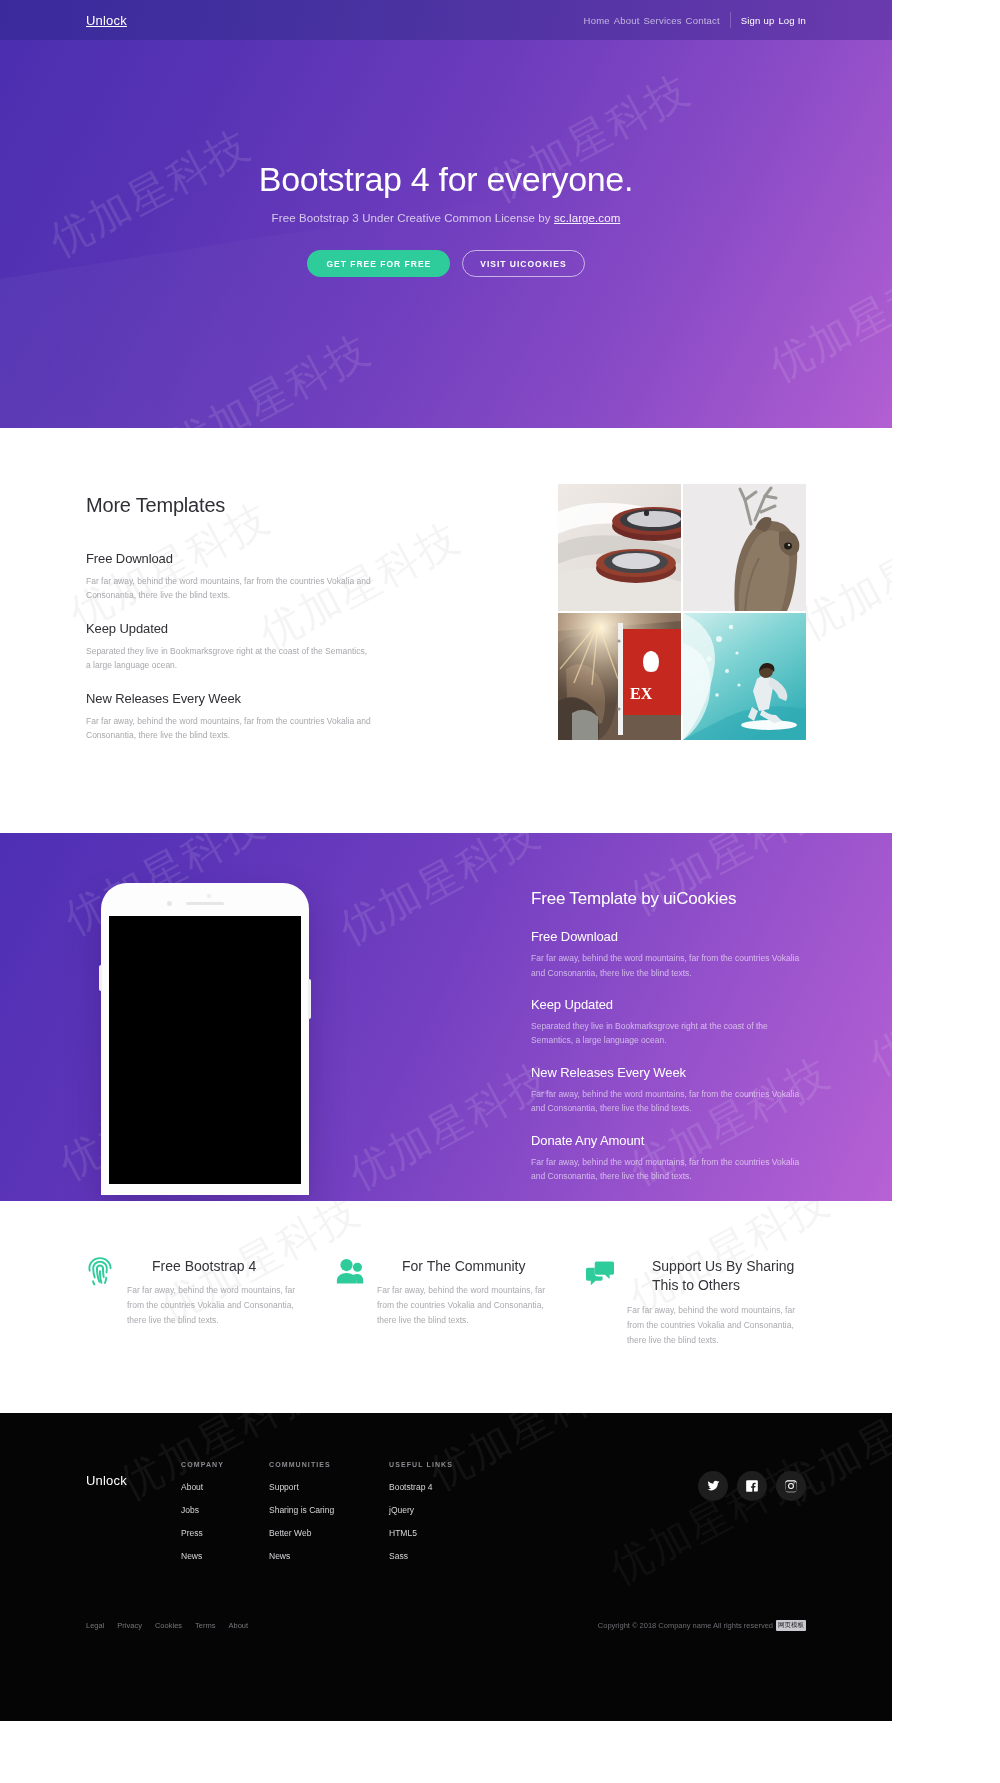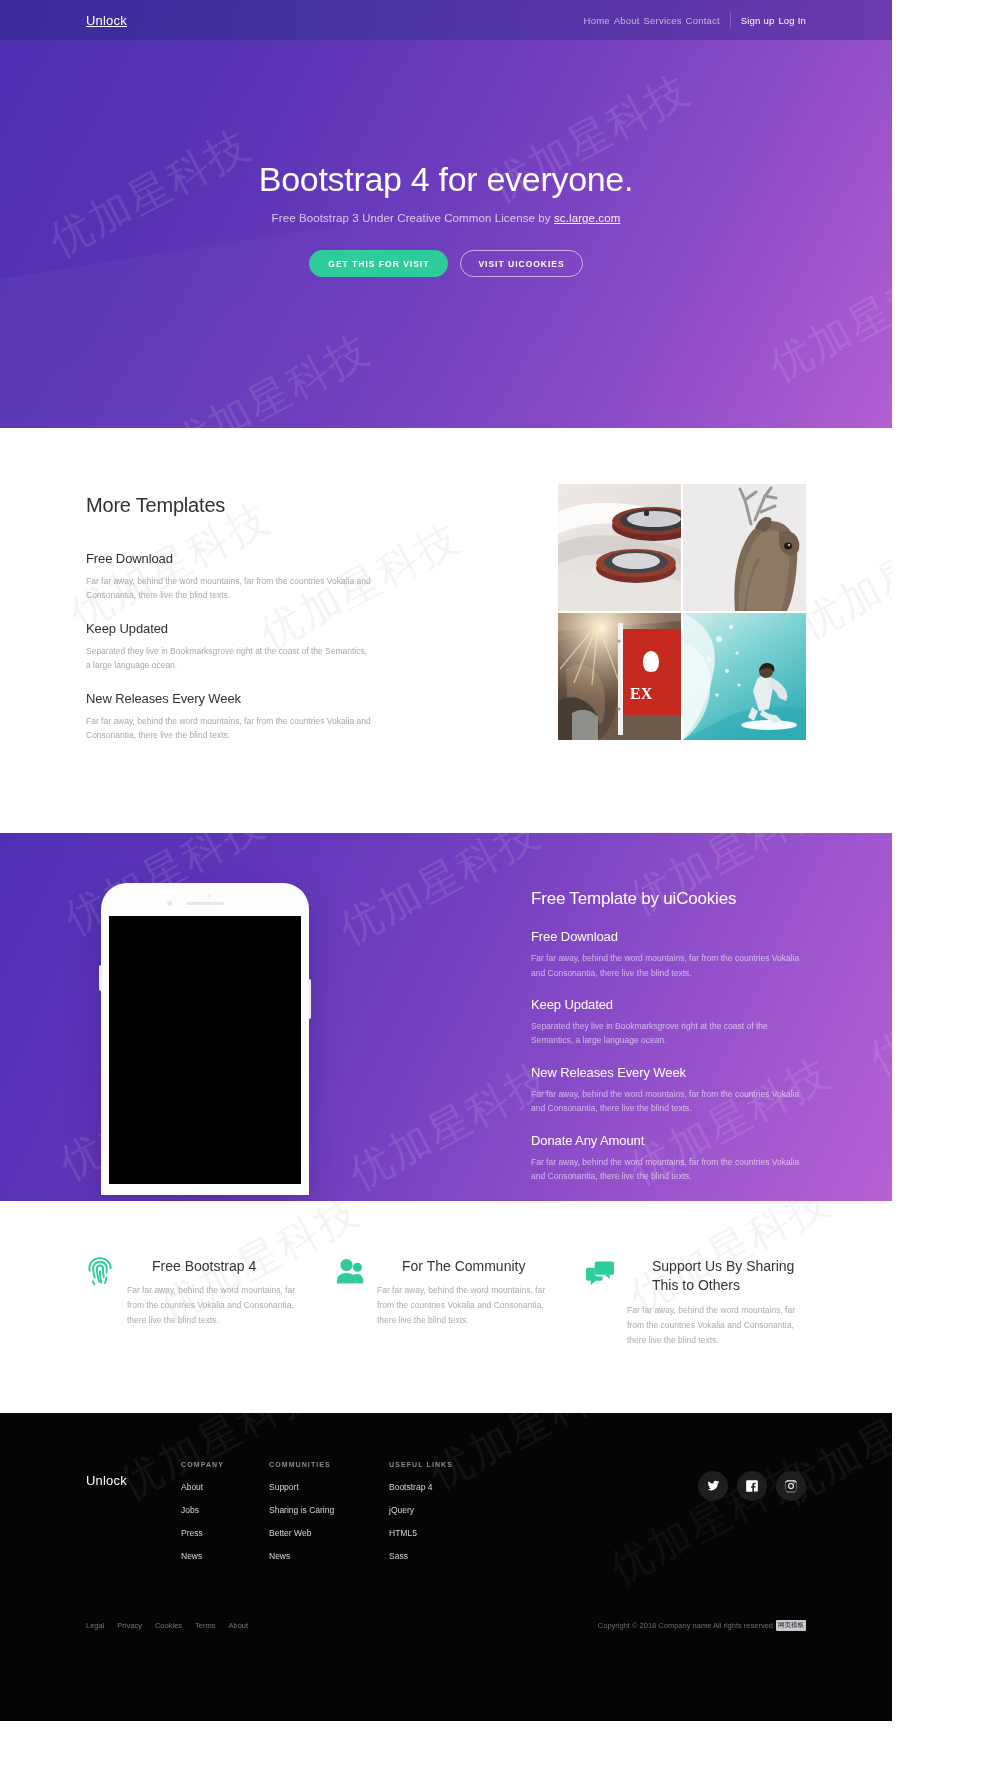--- a/index.html
+++ b/index.html
@@ -421,21 +421,21 @@
       <div class="wm" style="left:480px; top:70px;">优加星科技</div>
       <div class="wm" style="left:760px; top:250px;">优加星科技</div>
       <div class="wm" style="left:160px; top:330px;">优加星科技</div>
     </div>
     <div class="hero-content">
       <h1 class="hero-title">Bootstrap 4 for everyone.</h1>
       <p class="hero-sub">
         <span>Free Bootstrap 3 Under Creative Common License by </span><a href="#">sc.large.com</a>
       </p>
       <div class="hero-btns">
-        <a class="btn btn-primary" href="#">GET THIS FOR VISIT</a>
+        <a class="btn btn-primary" href="#">GET FREE FOR FREE</a>
         <a class="btn btn-outline" href="#">VISIT UICOOKIES</a>
       </div>
     </div>
   </div>
 
   <div class="templates">
     <div class="wm-layer">
       <div class="wm dark" style="left:60px; top:110px;">优加星科技</div>
       <div class="wm dark" style="left:250px; top:130px;">优加星科技</div>
       <div class="wm dark" style="left:790px; top:120px;">优加星科技</div>

